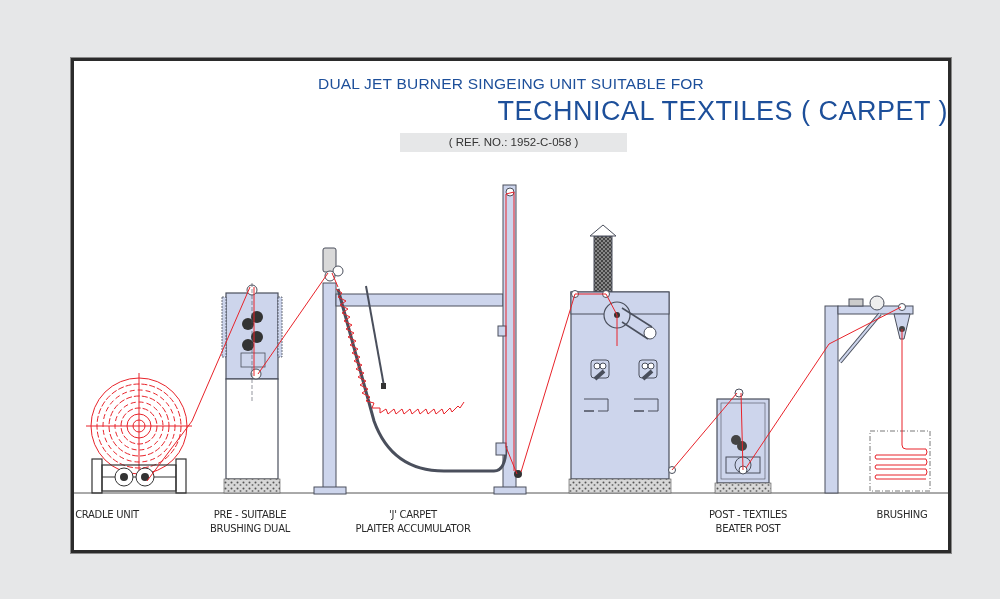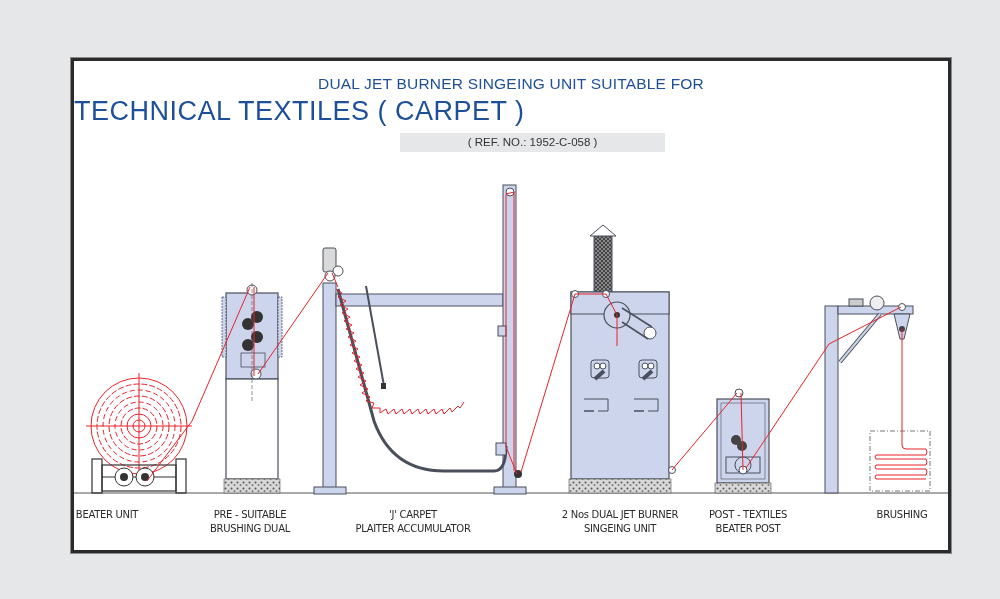--- a/index.html
+++ b/index.html
@@ -22,30 +22,30 @@
   .title-small {
     position: absolute; left: 0; right: 0; top: 14px;
     text-align: center;
     color: #1d4f9a;
     font-size: 15.5px;
     font-weight: normal;
     letter-spacing: 0.2px;
   }
   .title-big {
     position: absolute; left: 0; right: 0; top: 35px;
-    text-align: left;
+    text-align: right;
     color: #1d4f9a;
     font-size: 27px;
     font-weight: normal;
     letter-spacing: 0.5px;
   }
   .ref-box {
     position: absolute;
     left: 326px; top: 72px;
-    width: 265px; height: 19px;
+    width: 227px; height: 19px;
     background: #e6e7e8;
     color: #333;
     font-size: 11.5px;
     line-height: 19px;
     text-align: center;
   }
   svg.drawing {
     position: absolute; left: 0; top: 0;
   }
   .label {
@@ -215,35 +215,31 @@
       <path d="M447 411 L501 233"></path>
       <path d="M501 233 L532 233 L543 254"></path>
       <path d="M543 254 L543 285"></path>
       <path d="M598 409 L663 332"></path>
       <path d="M667 332 L669 409"></path>
       <path d="M672 407 L755 283 L827 246"></path>
     </g>
   </svg>
 
   <div class="label" style="left:33px;">
-    <div>BEATER UNIT</div>
+    <div>CRADLE UNIT</div>
     <div></div>
   </div>
   <div class="label" style="left:176px;">
     <div>PRE - SUITABLE</div>
     <div>BRUSHING DUAL</div>
   </div>
   <div class="label" style="left:339px;">
     <div>'J' CARPET</div>
     <div>PLAITER ACCUMULATOR</div>
   </div>
-  <div class="label" style="left:546px;">
-    <div>2 Nos DUAL JET BURNER</div>
-    <div>SINGEING UNIT</div>
-  </div>
   <div class="label" style="left:674px;">
     <div>POST - TEXTILES</div>
     <div>BEATER POST</div>
   </div>
   <div class="label" style="left:828px;">
     <div>BRUSHING</div>
     <div></div>
   </div>
 </div>
 

